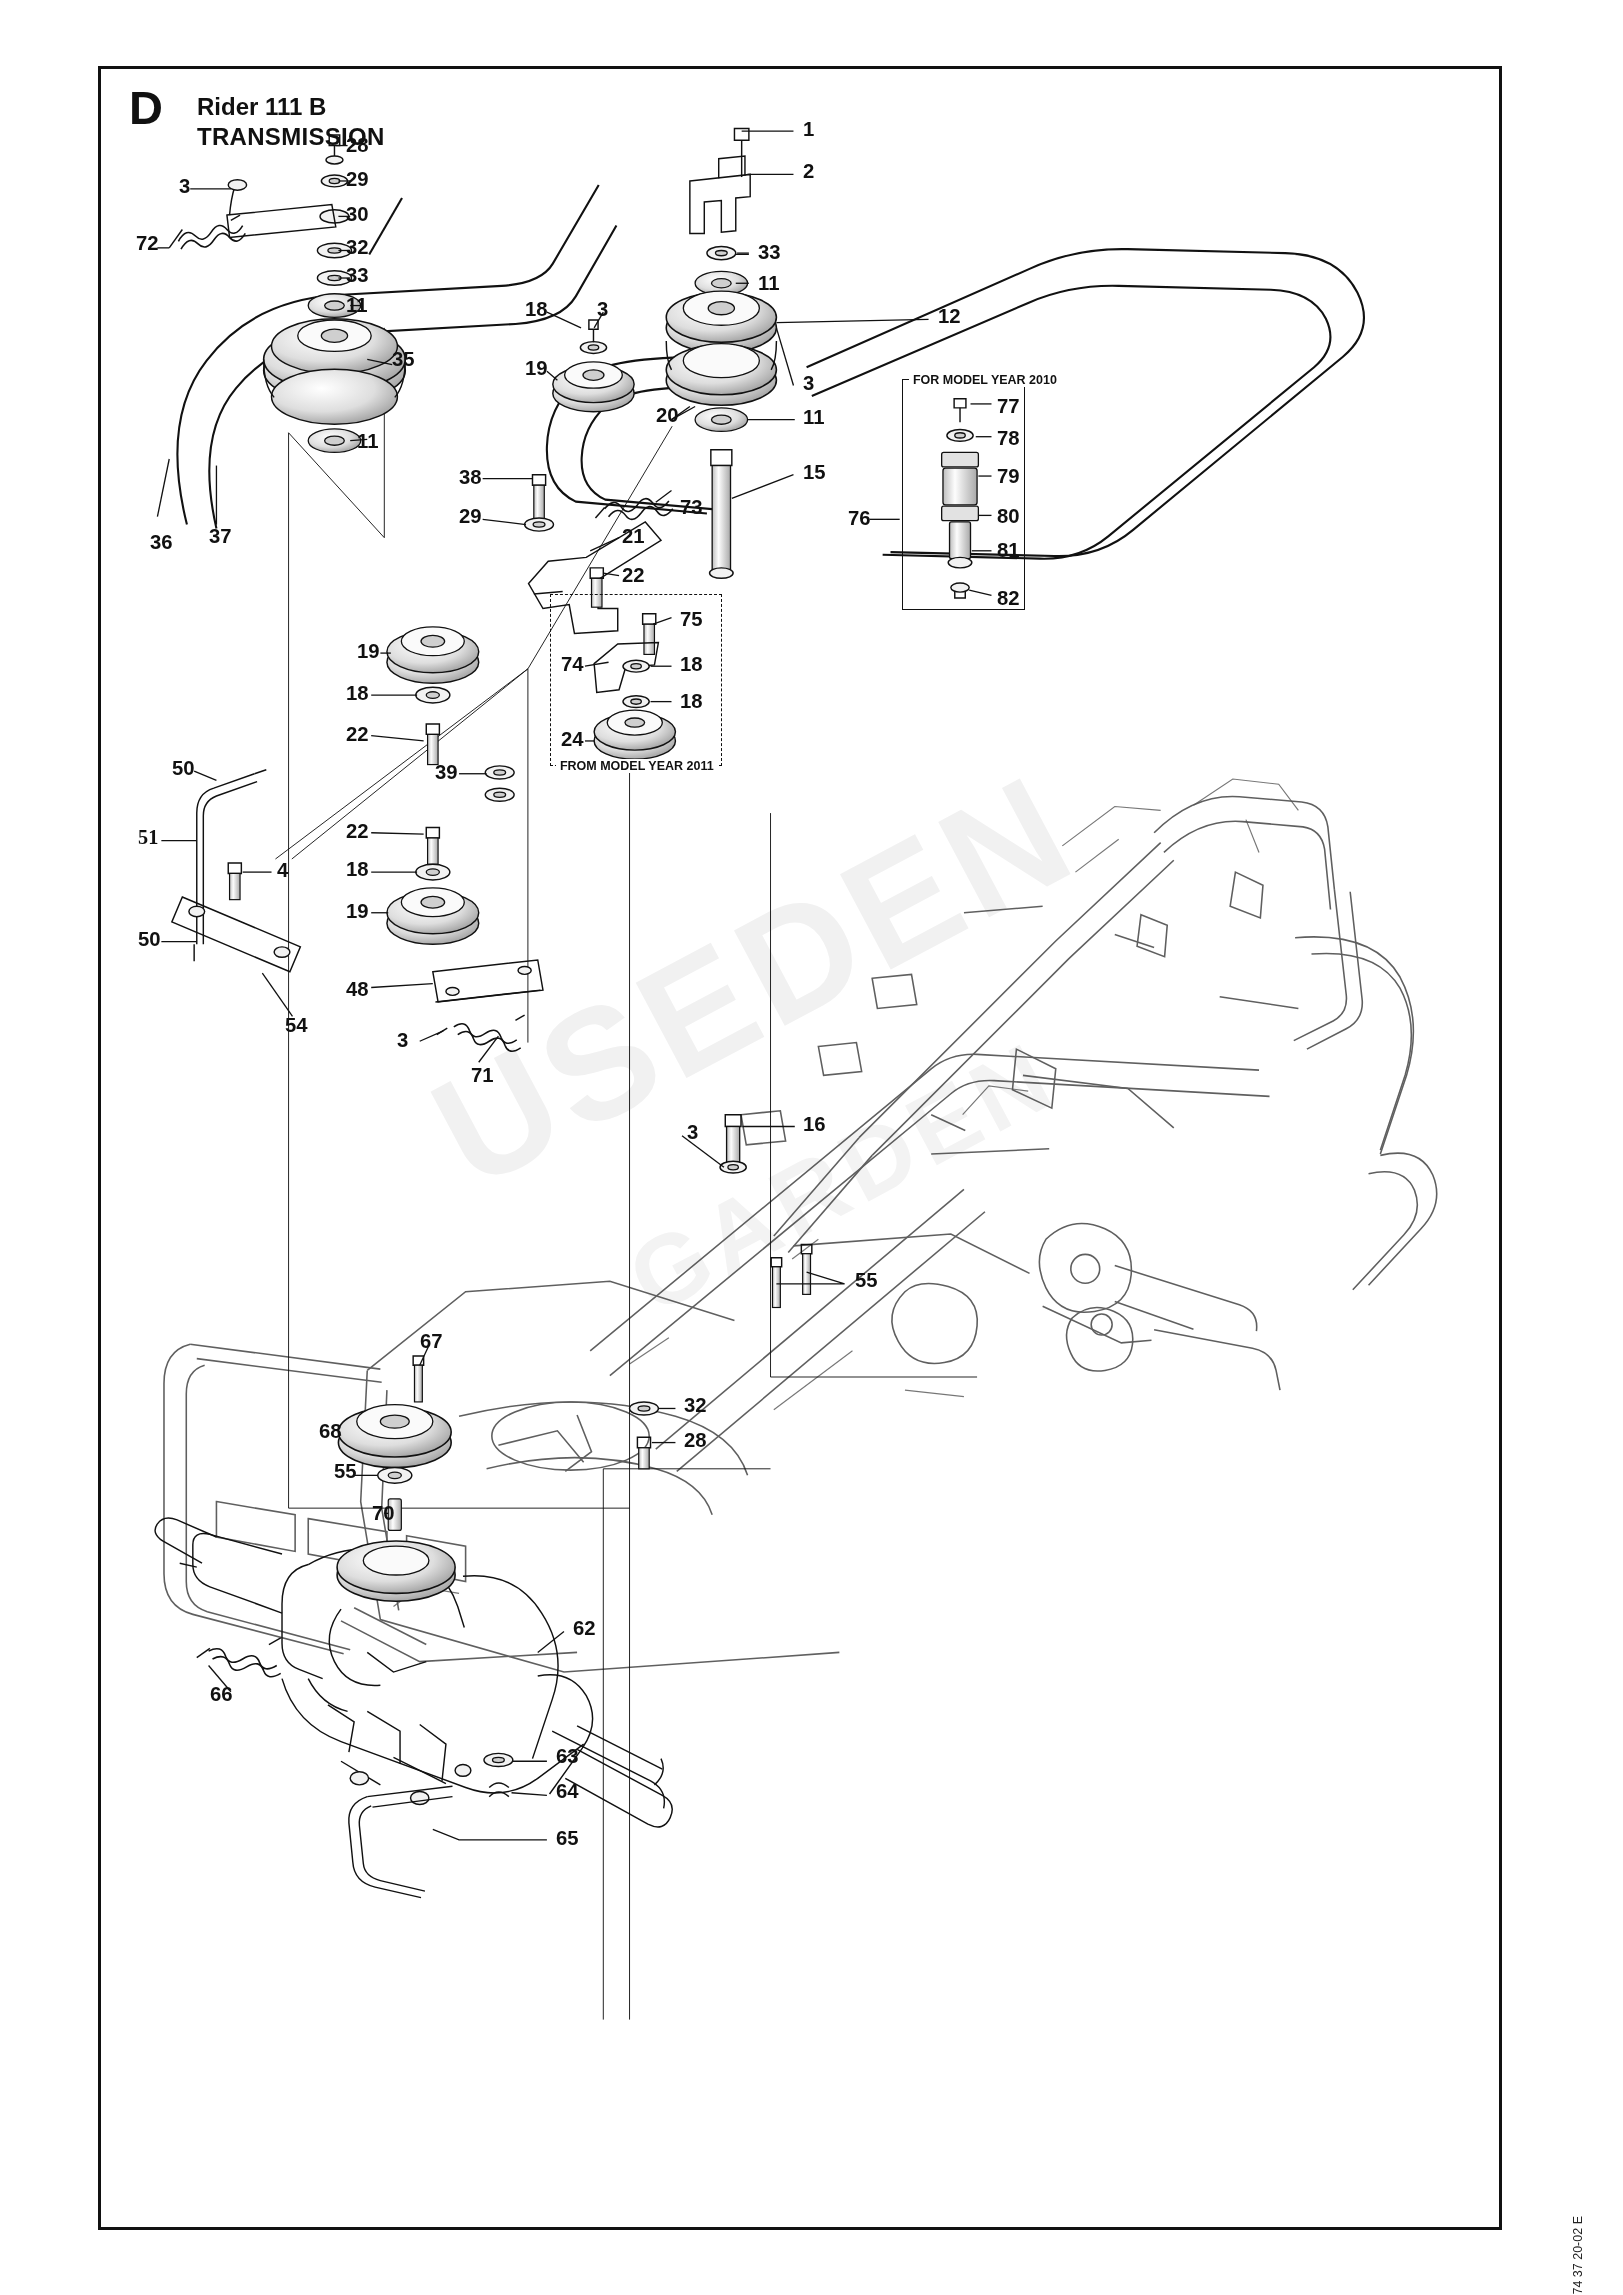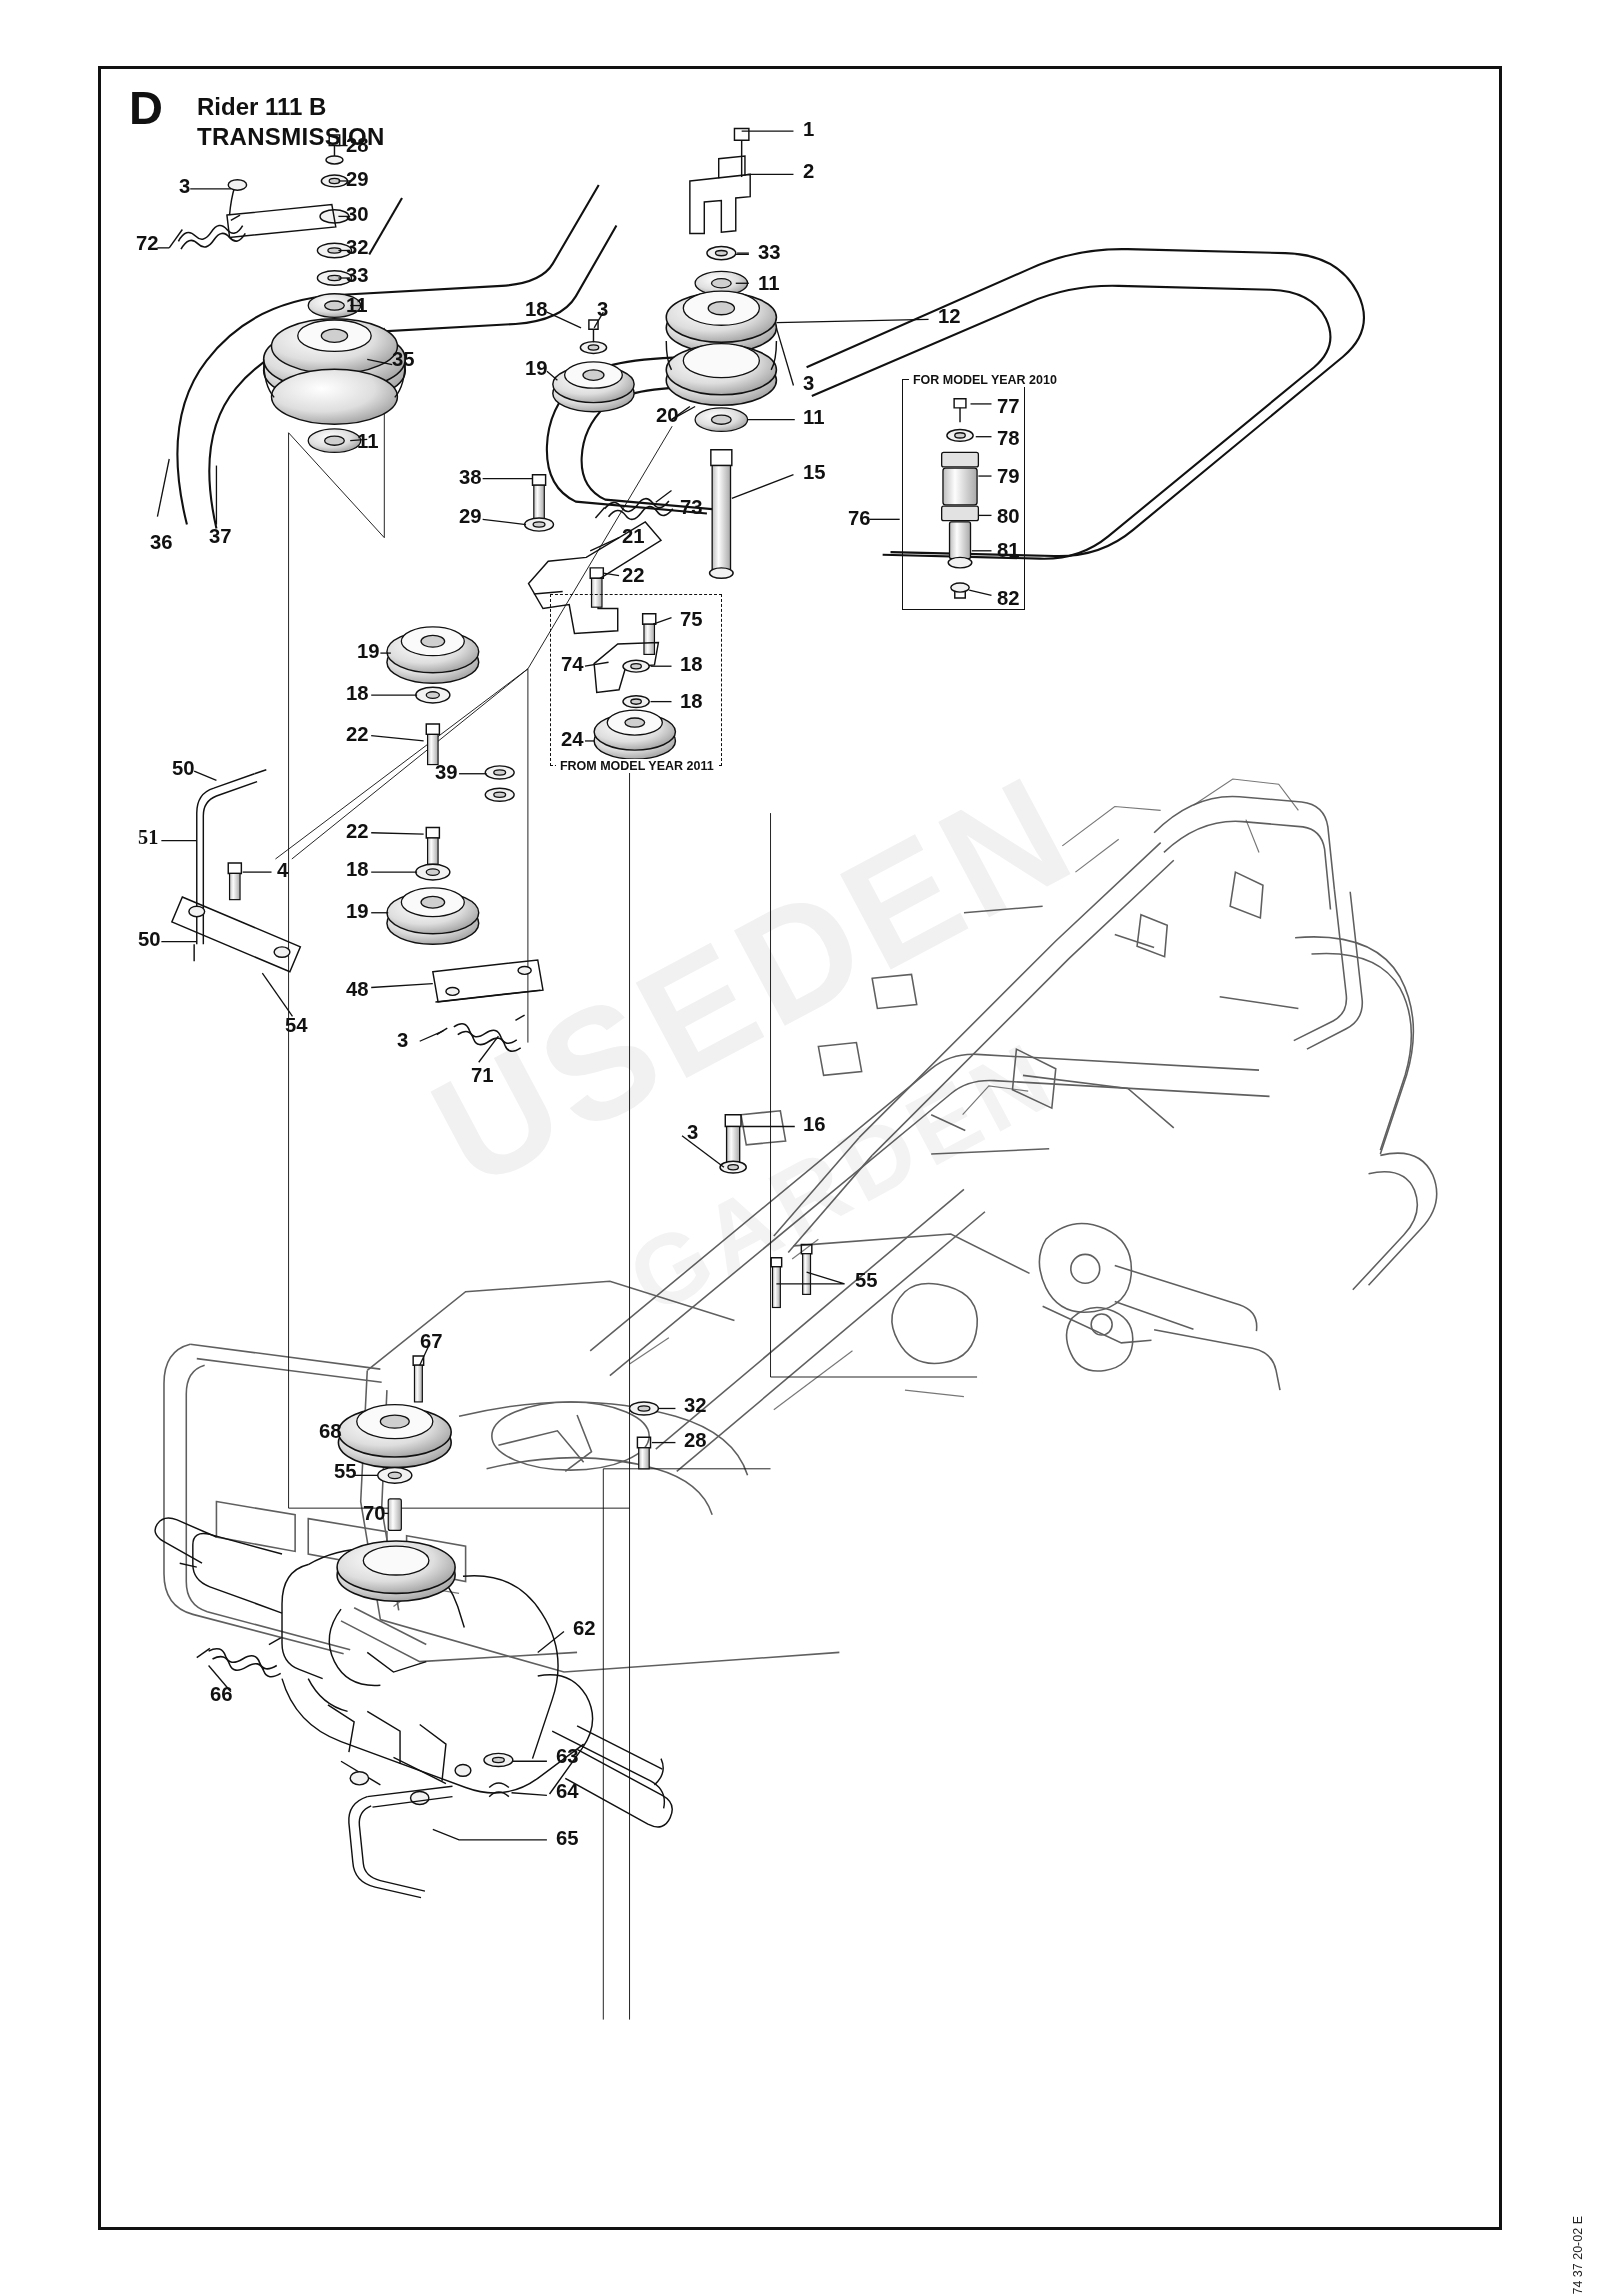--- a/index.html
+++ b/index.html
@@ -721,21 +721,21 @@
       <div class="lbl" style="left: 397px; top: 1030px;">3</div>
       <div class="lbl" style="left: 471px; top: 1065px;">71</div>
       <div class="lbl" style="left: 803px; top: 1114px;">16</div>
       <div class="lbl" style="left: 687px; top: 1122px;">3</div>
       <div class="lbl" style="left: 855px; top: 1270px;">55</div>
       <div class="lbl" style="left: 420px; top: 1331px;">67</div>
       <div class="lbl" style="left: 684px; top: 1395px;">32</div>
       <div class="lbl" style="left: 319px; top: 1421px;">68</div>
       <div class="lbl" style="left: 684px; top: 1430px;">28</div>
       <div class="lbl" style="left: 334px; top: 1461px;">55</div>
-      <div class="lbl" style="left: 363px; top: 1503px;">70</div>
+      <div class="lbl" style="left: 372px; top: 1503px;">70</div>
       <div class="lbl" style="left: 573px; top: 1618px;">62</div>
       <div class="lbl" style="left: 210px; top: 1684px;">66</div>
       <div class="lbl" style="left: 556px; top: 1746px;">63</div>
       <div class="lbl" style="left: 556px; top: 1781px;">64</div>
       <div class="lbl" style="left: 556px; top: 1828px;">65</div>
     </div>
 
 </div>
 
 

